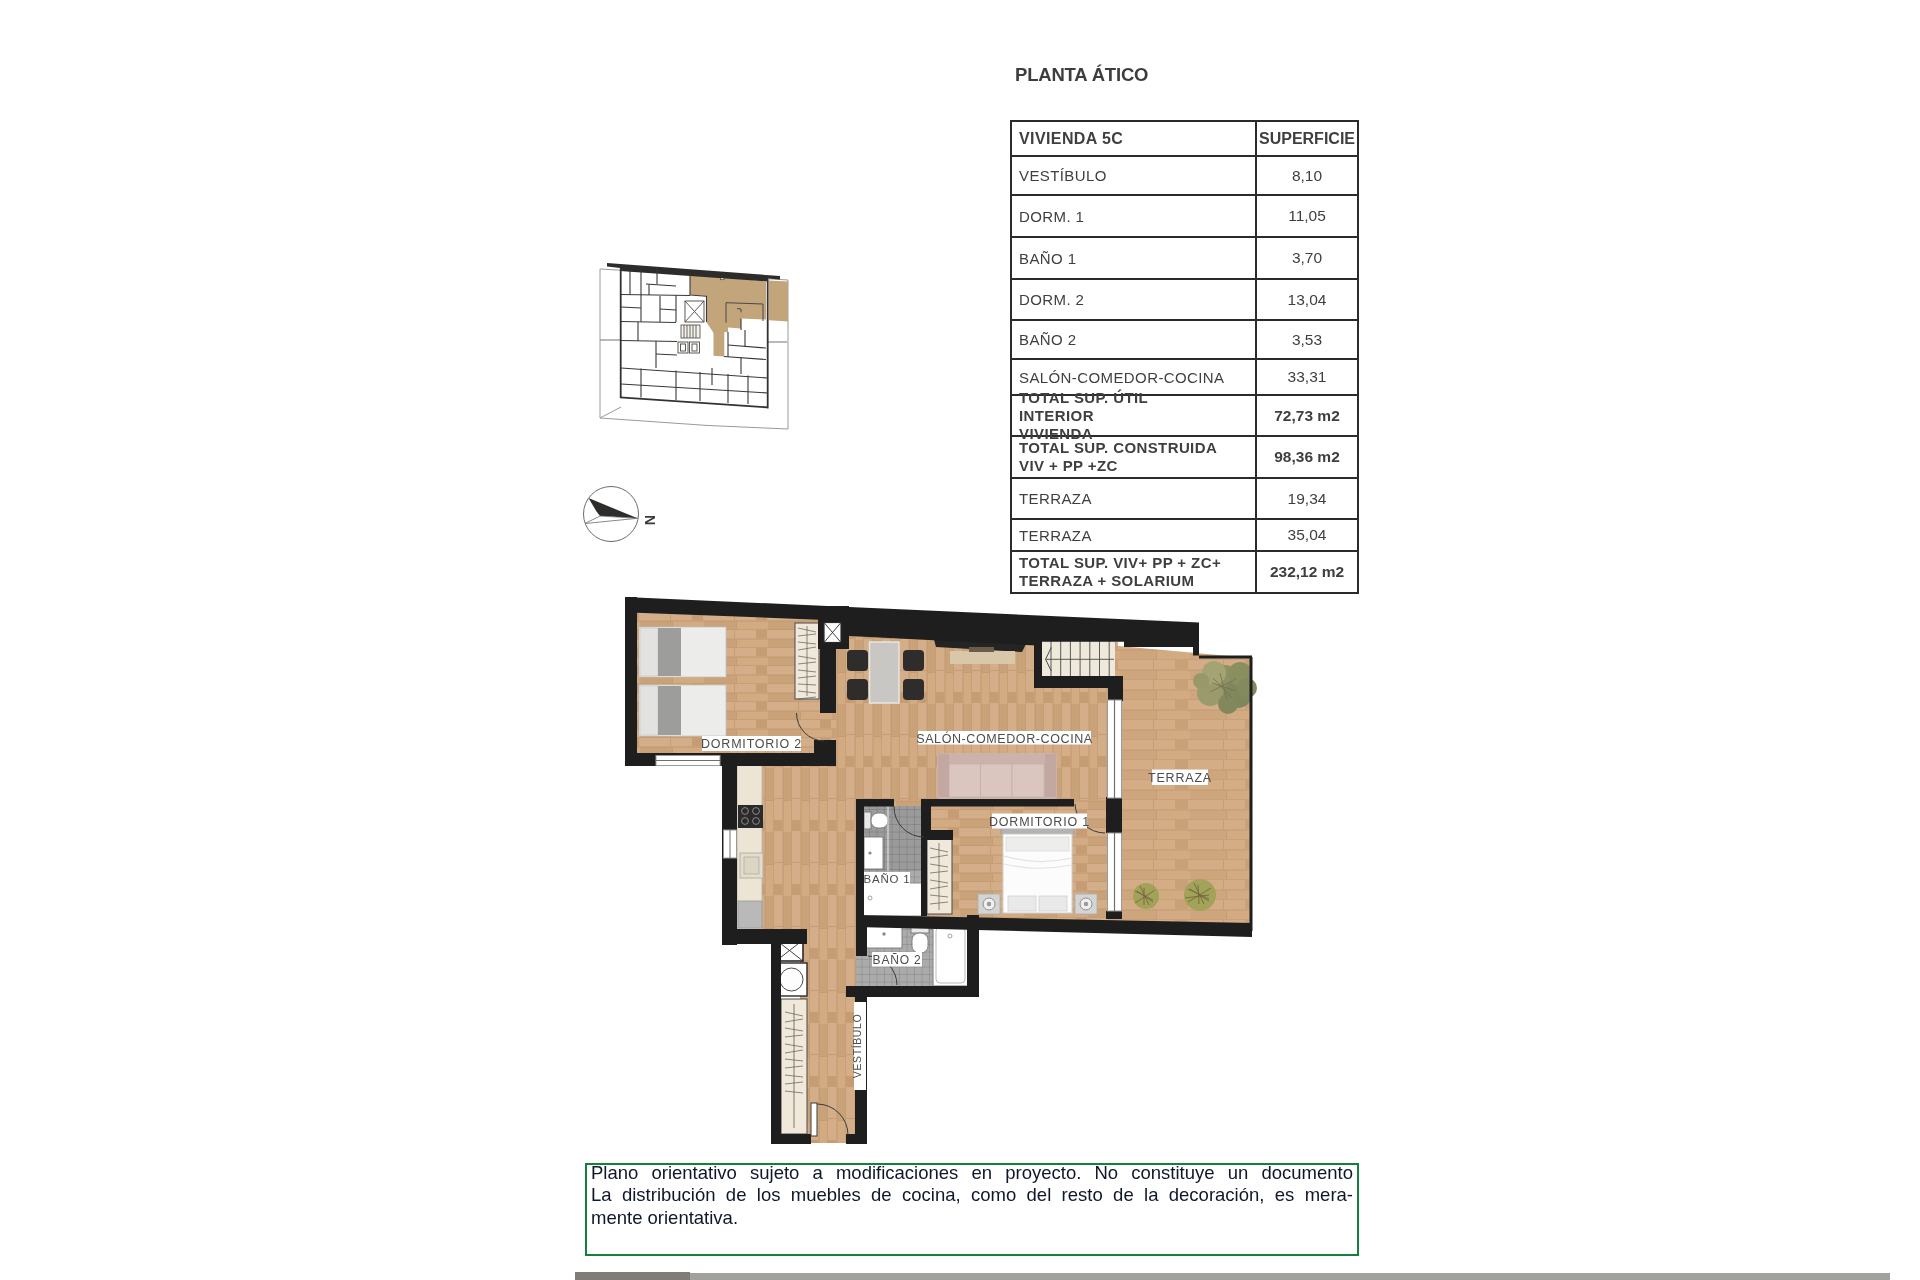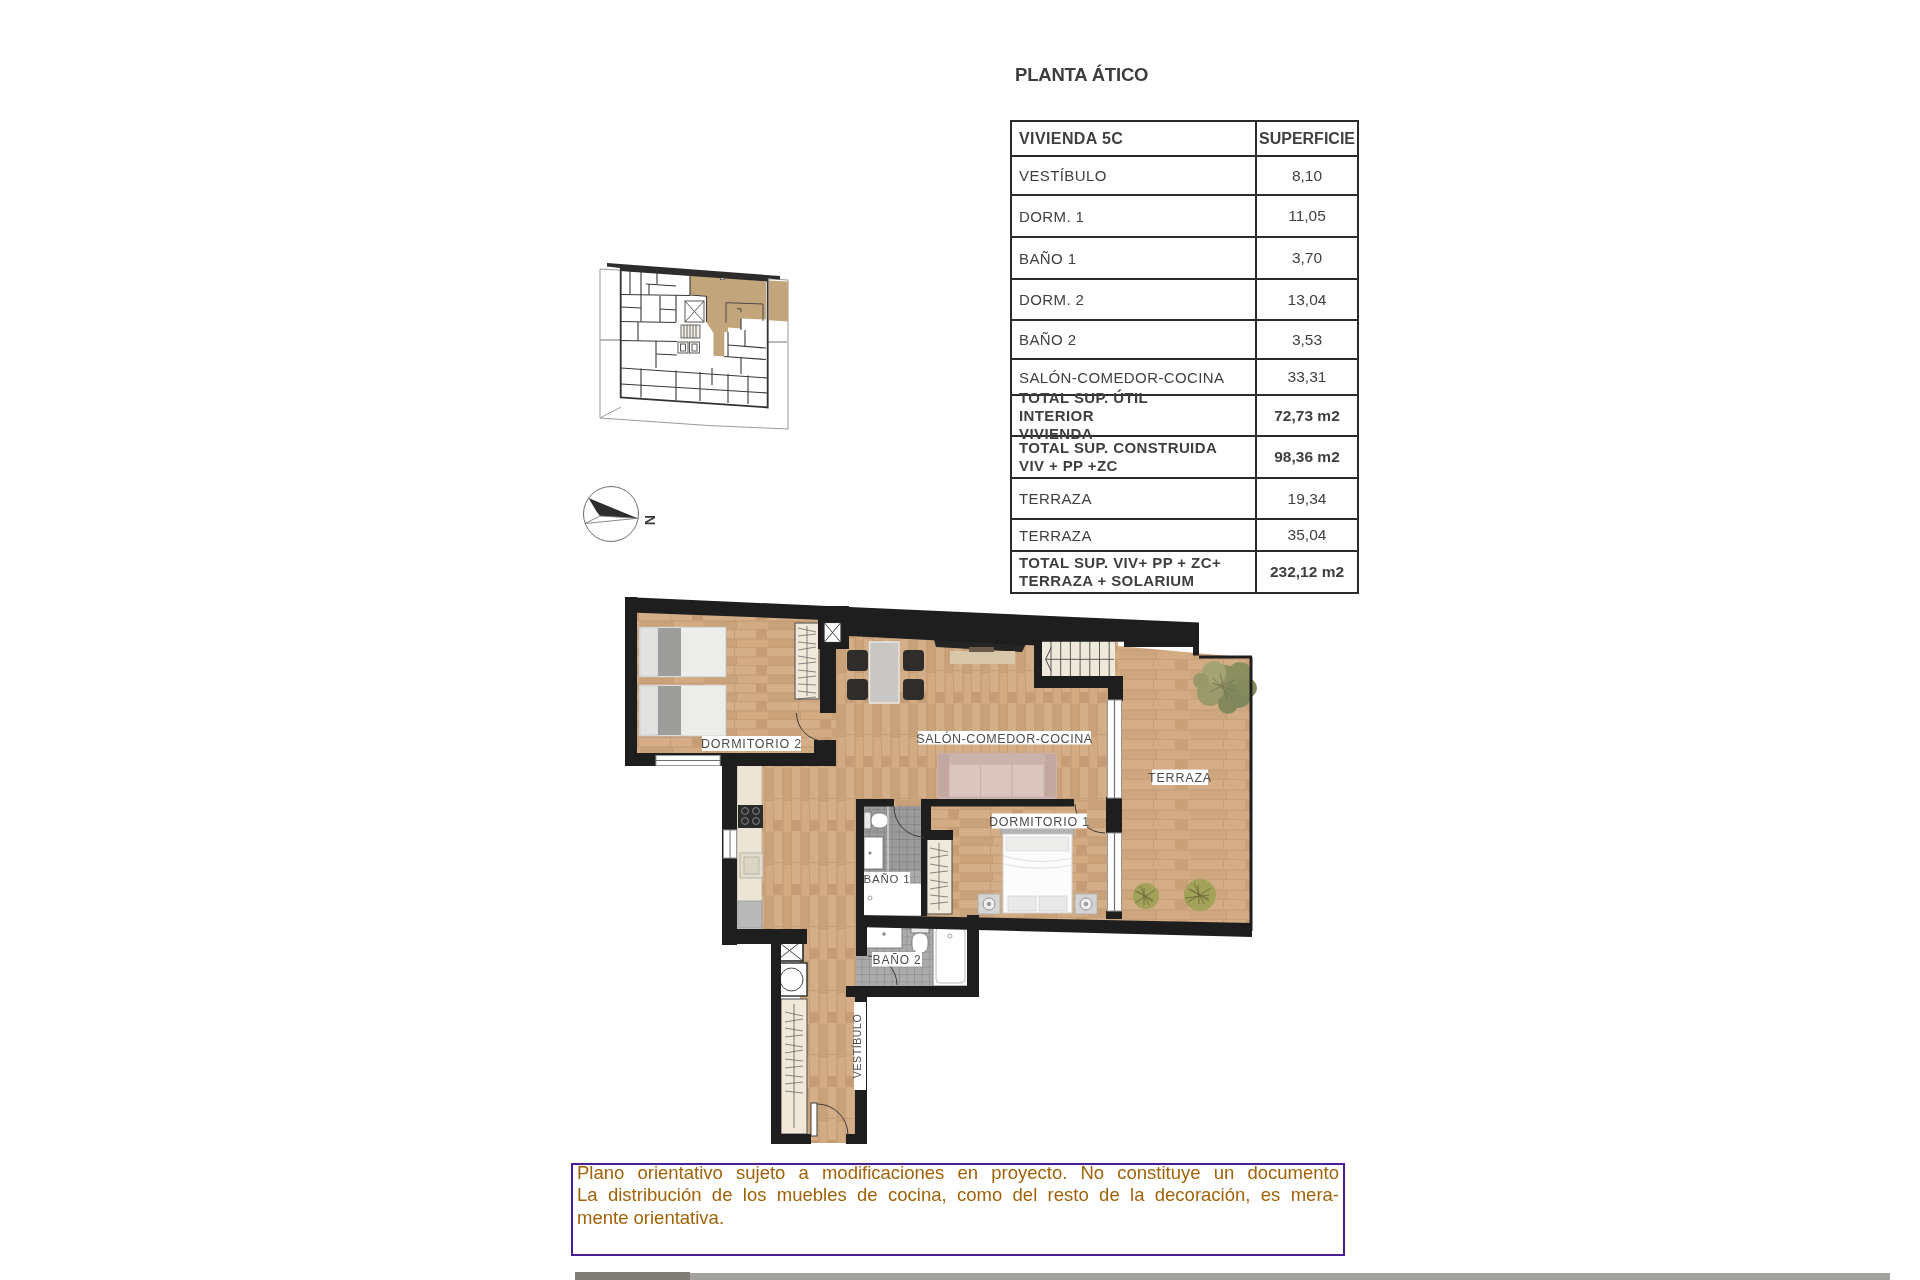--- a/index.html
+++ b/index.html
@@ -6,21 +6,21 @@
   body{font-family:"Liberation Sans", sans-serif;position:relative;}
   .abs{position:absolute;}
   
   #areatable{left:1010px;top:120px;width:345px;border:2px solid #2b2b2b;color:#3f3f3f;}
   #areatable .row{display:flex;border-top:2px solid #2b2b2b;}
   #areatable .row.first{border-top:none;}
   #areatable .lbl{flex:1 1 auto;padding-left:7px;display:flex;flex-direction:column;justify-content:center;font-size:15px;letter-spacing:0.4px;}
   #areatable .val{width:100px;flex:0 0 100px;border-left:2px solid #2b2b2b;display:flex;align-items:center;justify-content:center;font-size:15.5px;}
   #areatable .b{font-weight:bold;}
   
-  #disc{left:571px;top:1163px;width:762px;height:89px;border:2px solid #4c1d95;color:#a16207;
+  #disc{left:585px;top:1163px;width:762px;height:89px;border:2px solid #15803d;color:#0f172a;
         font-size:18.5px;line-height:22.4px;padding:0 4px;}
   #disc .jl{text-align:justify;text-align-last:justify;}
 </style>
 </head>
 <body>
 
 <div class="abs" style="left:1015px;top:64px;font-size:18.5px;font-weight:bold;color:#3d3d3d;letter-spacing:-0.2px;">PLANTA ÁTICO</div>
 
 <div id="areatable" class="abs">
   <div class="row first" style="height:33px;">

